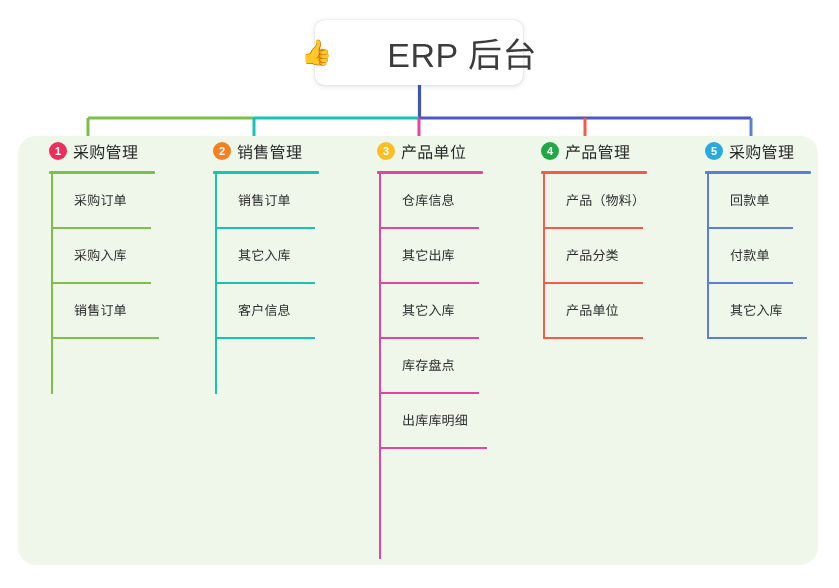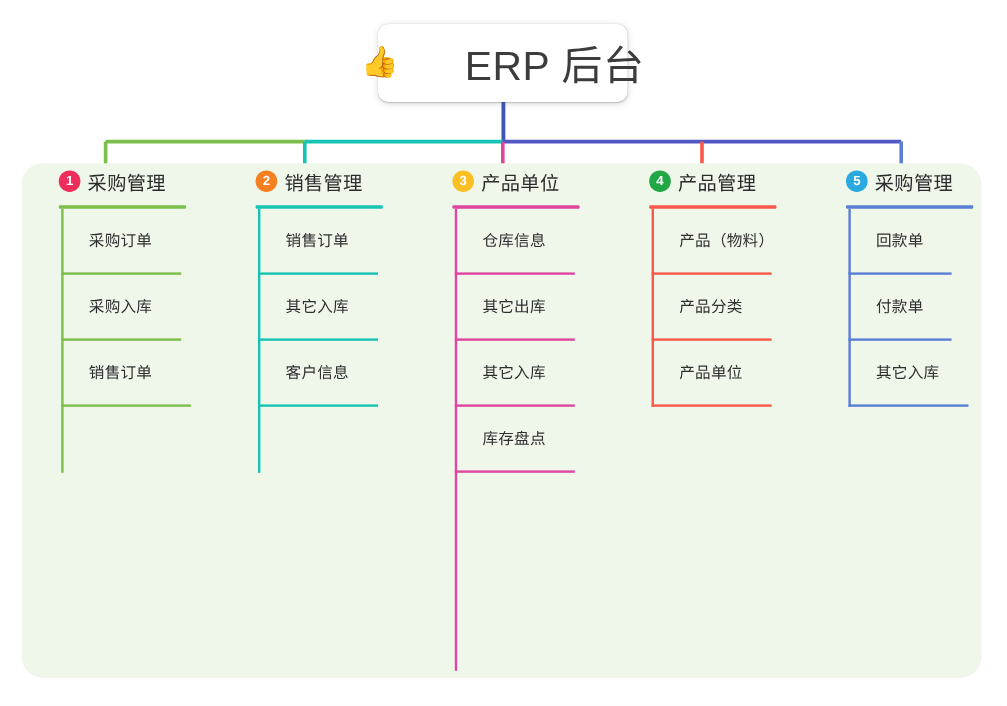--- a/index.html
+++ b/index.html
@@ -251,20 +251,24 @@
             <div class="leaf-rule" style="background: rgb(224, 69, 159);"></div>
           </div>
           <div class="leaf wide">
             <span class="leaf-text">其它入库</span>
             <div class="leaf-rule" style="background: rgb(224, 69, 159);"></div>
           </div>
           <div class="leaf wide">
             <span class="leaf-text">库存盘点</span>
             <div class="leaf-rule" style="background: rgb(224, 69, 159);"></div>
           </div>
+          <div class="leaf xwide">
+            <span class="leaf-text">出库库明细</span>
+            <div class="leaf-rule" style="background: rgb(224, 69, 159);"></div>
+          </div>
         </div>
       </div>
       <div class="column">
         <div class="col-head">
           <span class="badge" style="background: rgb(34, 167, 69);">4</span>
           <span class="col-title">产品管理</span>
         </div>
         <div class="head-rule" style="background: rgb(247, 89, 74);"></div>
         <div class="leaves">
           <div class="spine" style="background: rgb(247, 89, 74); height: 165px;"></div>

